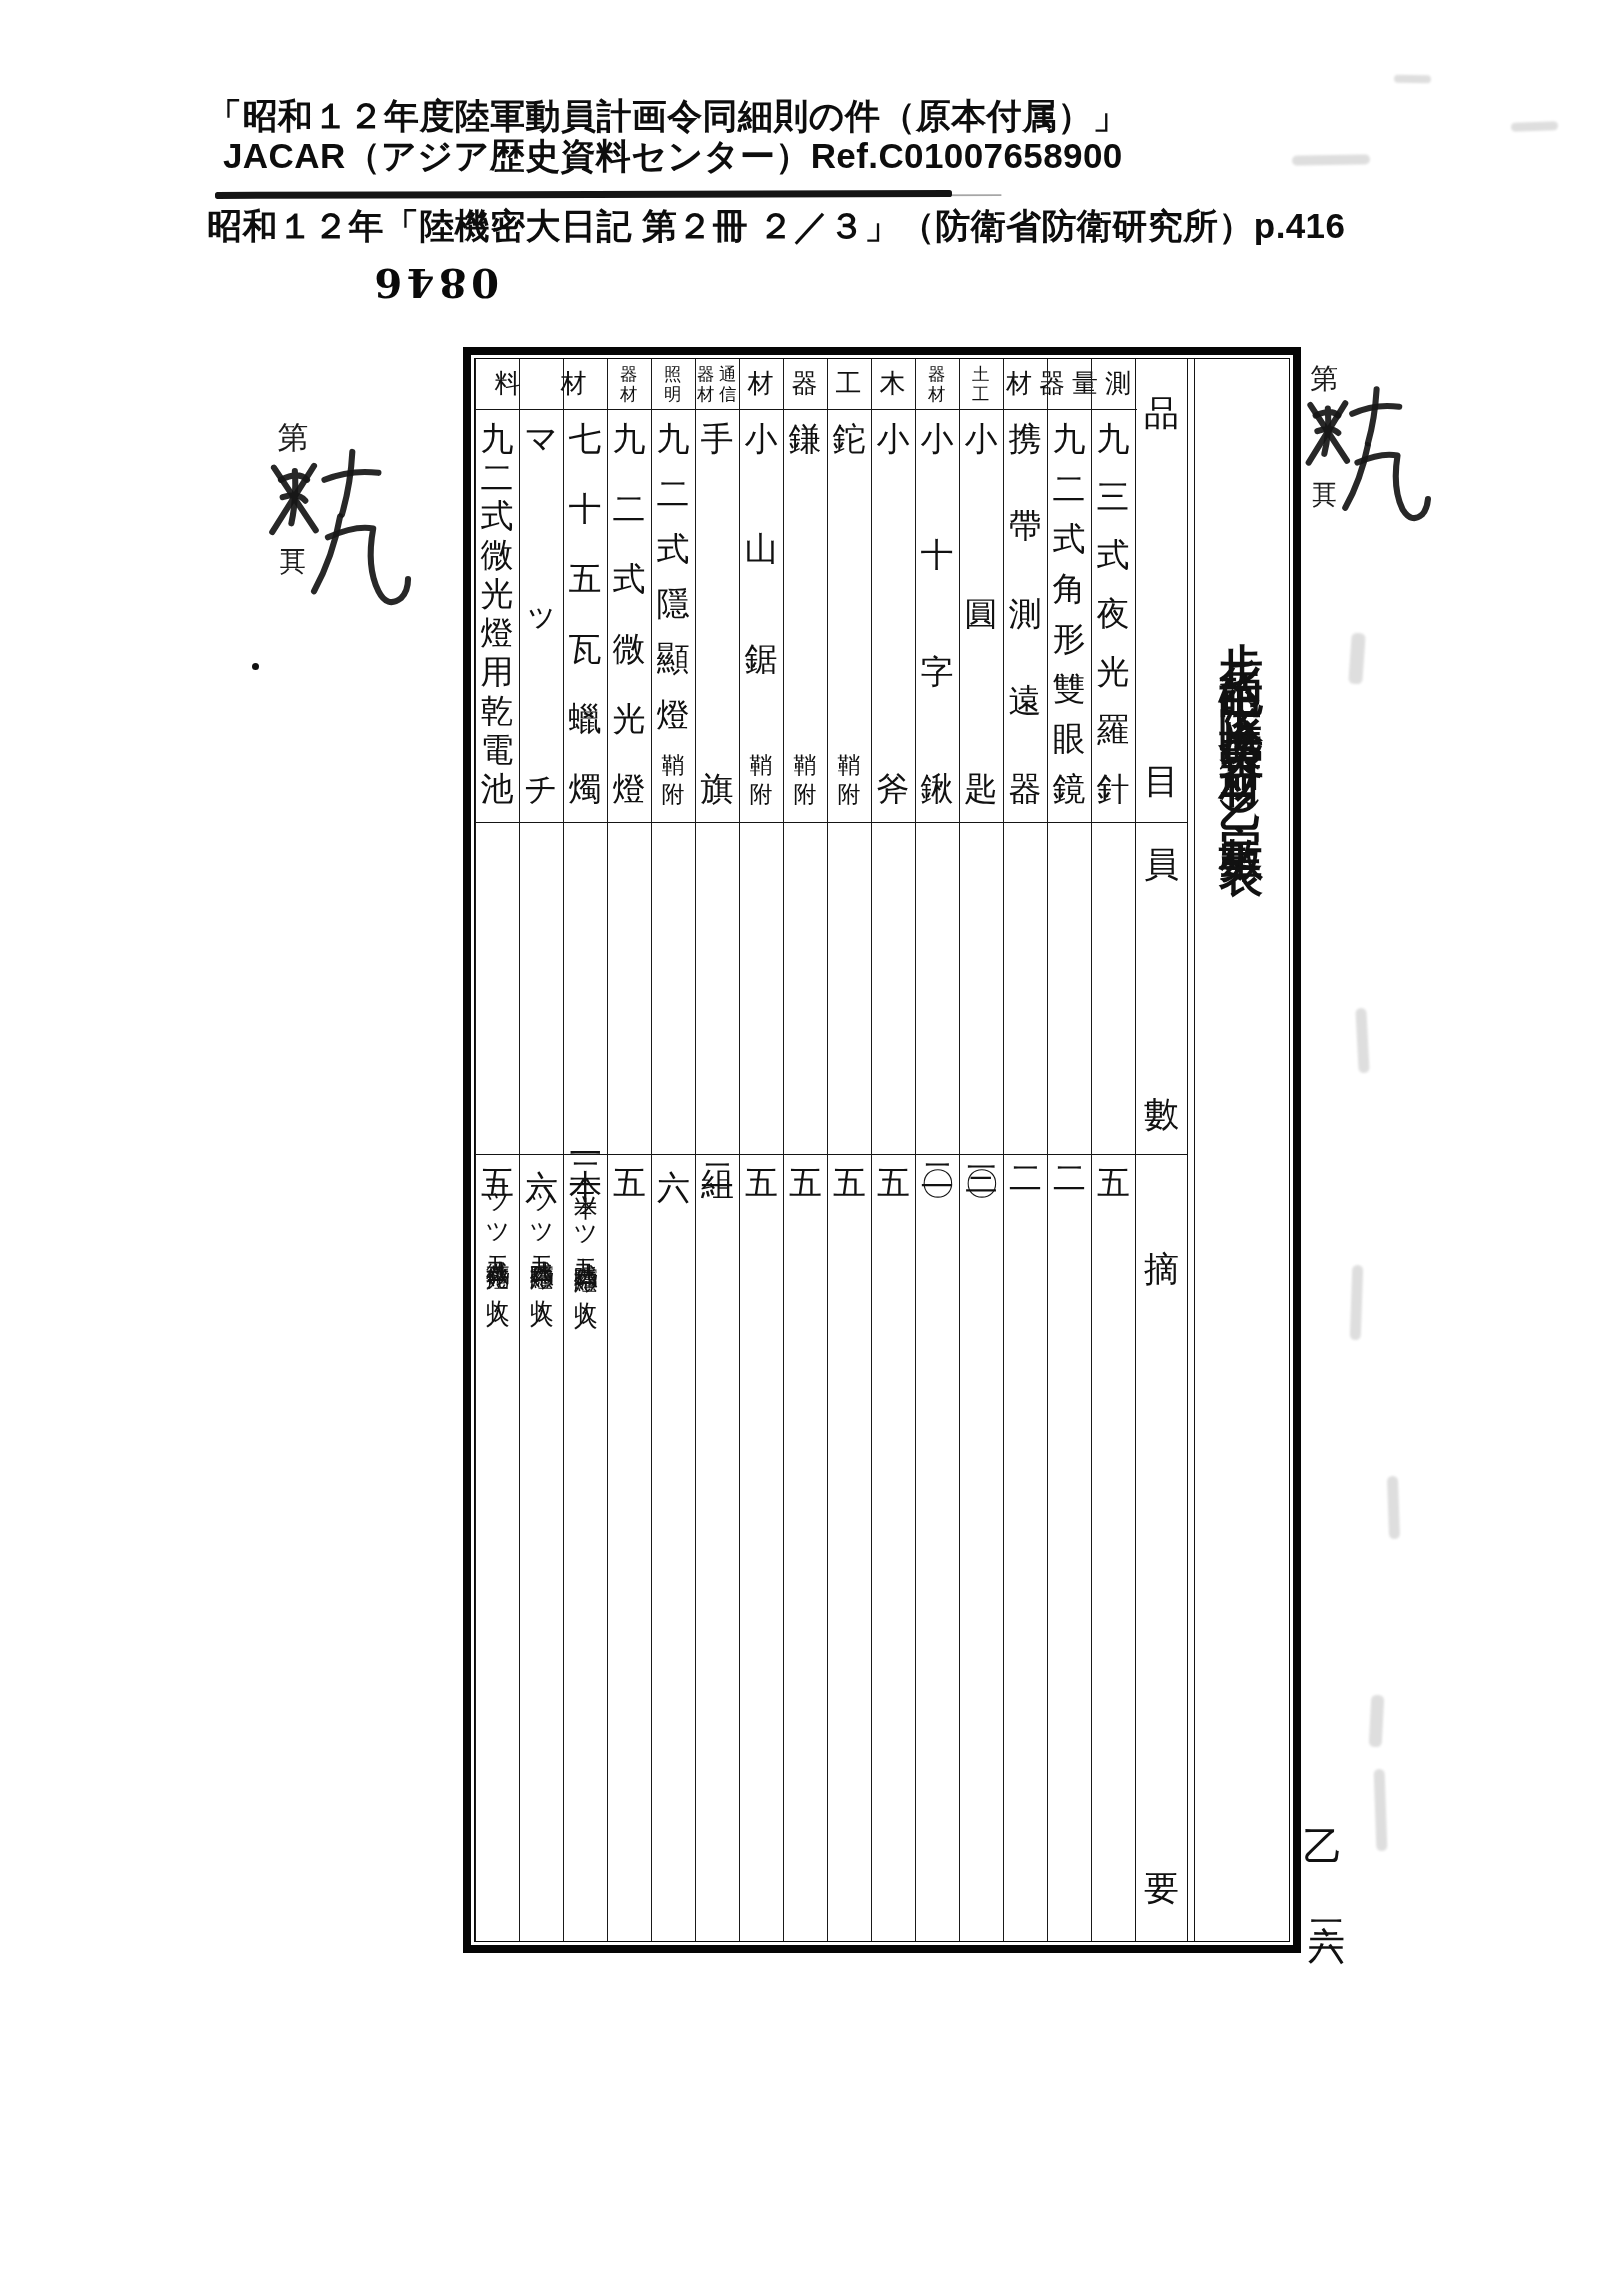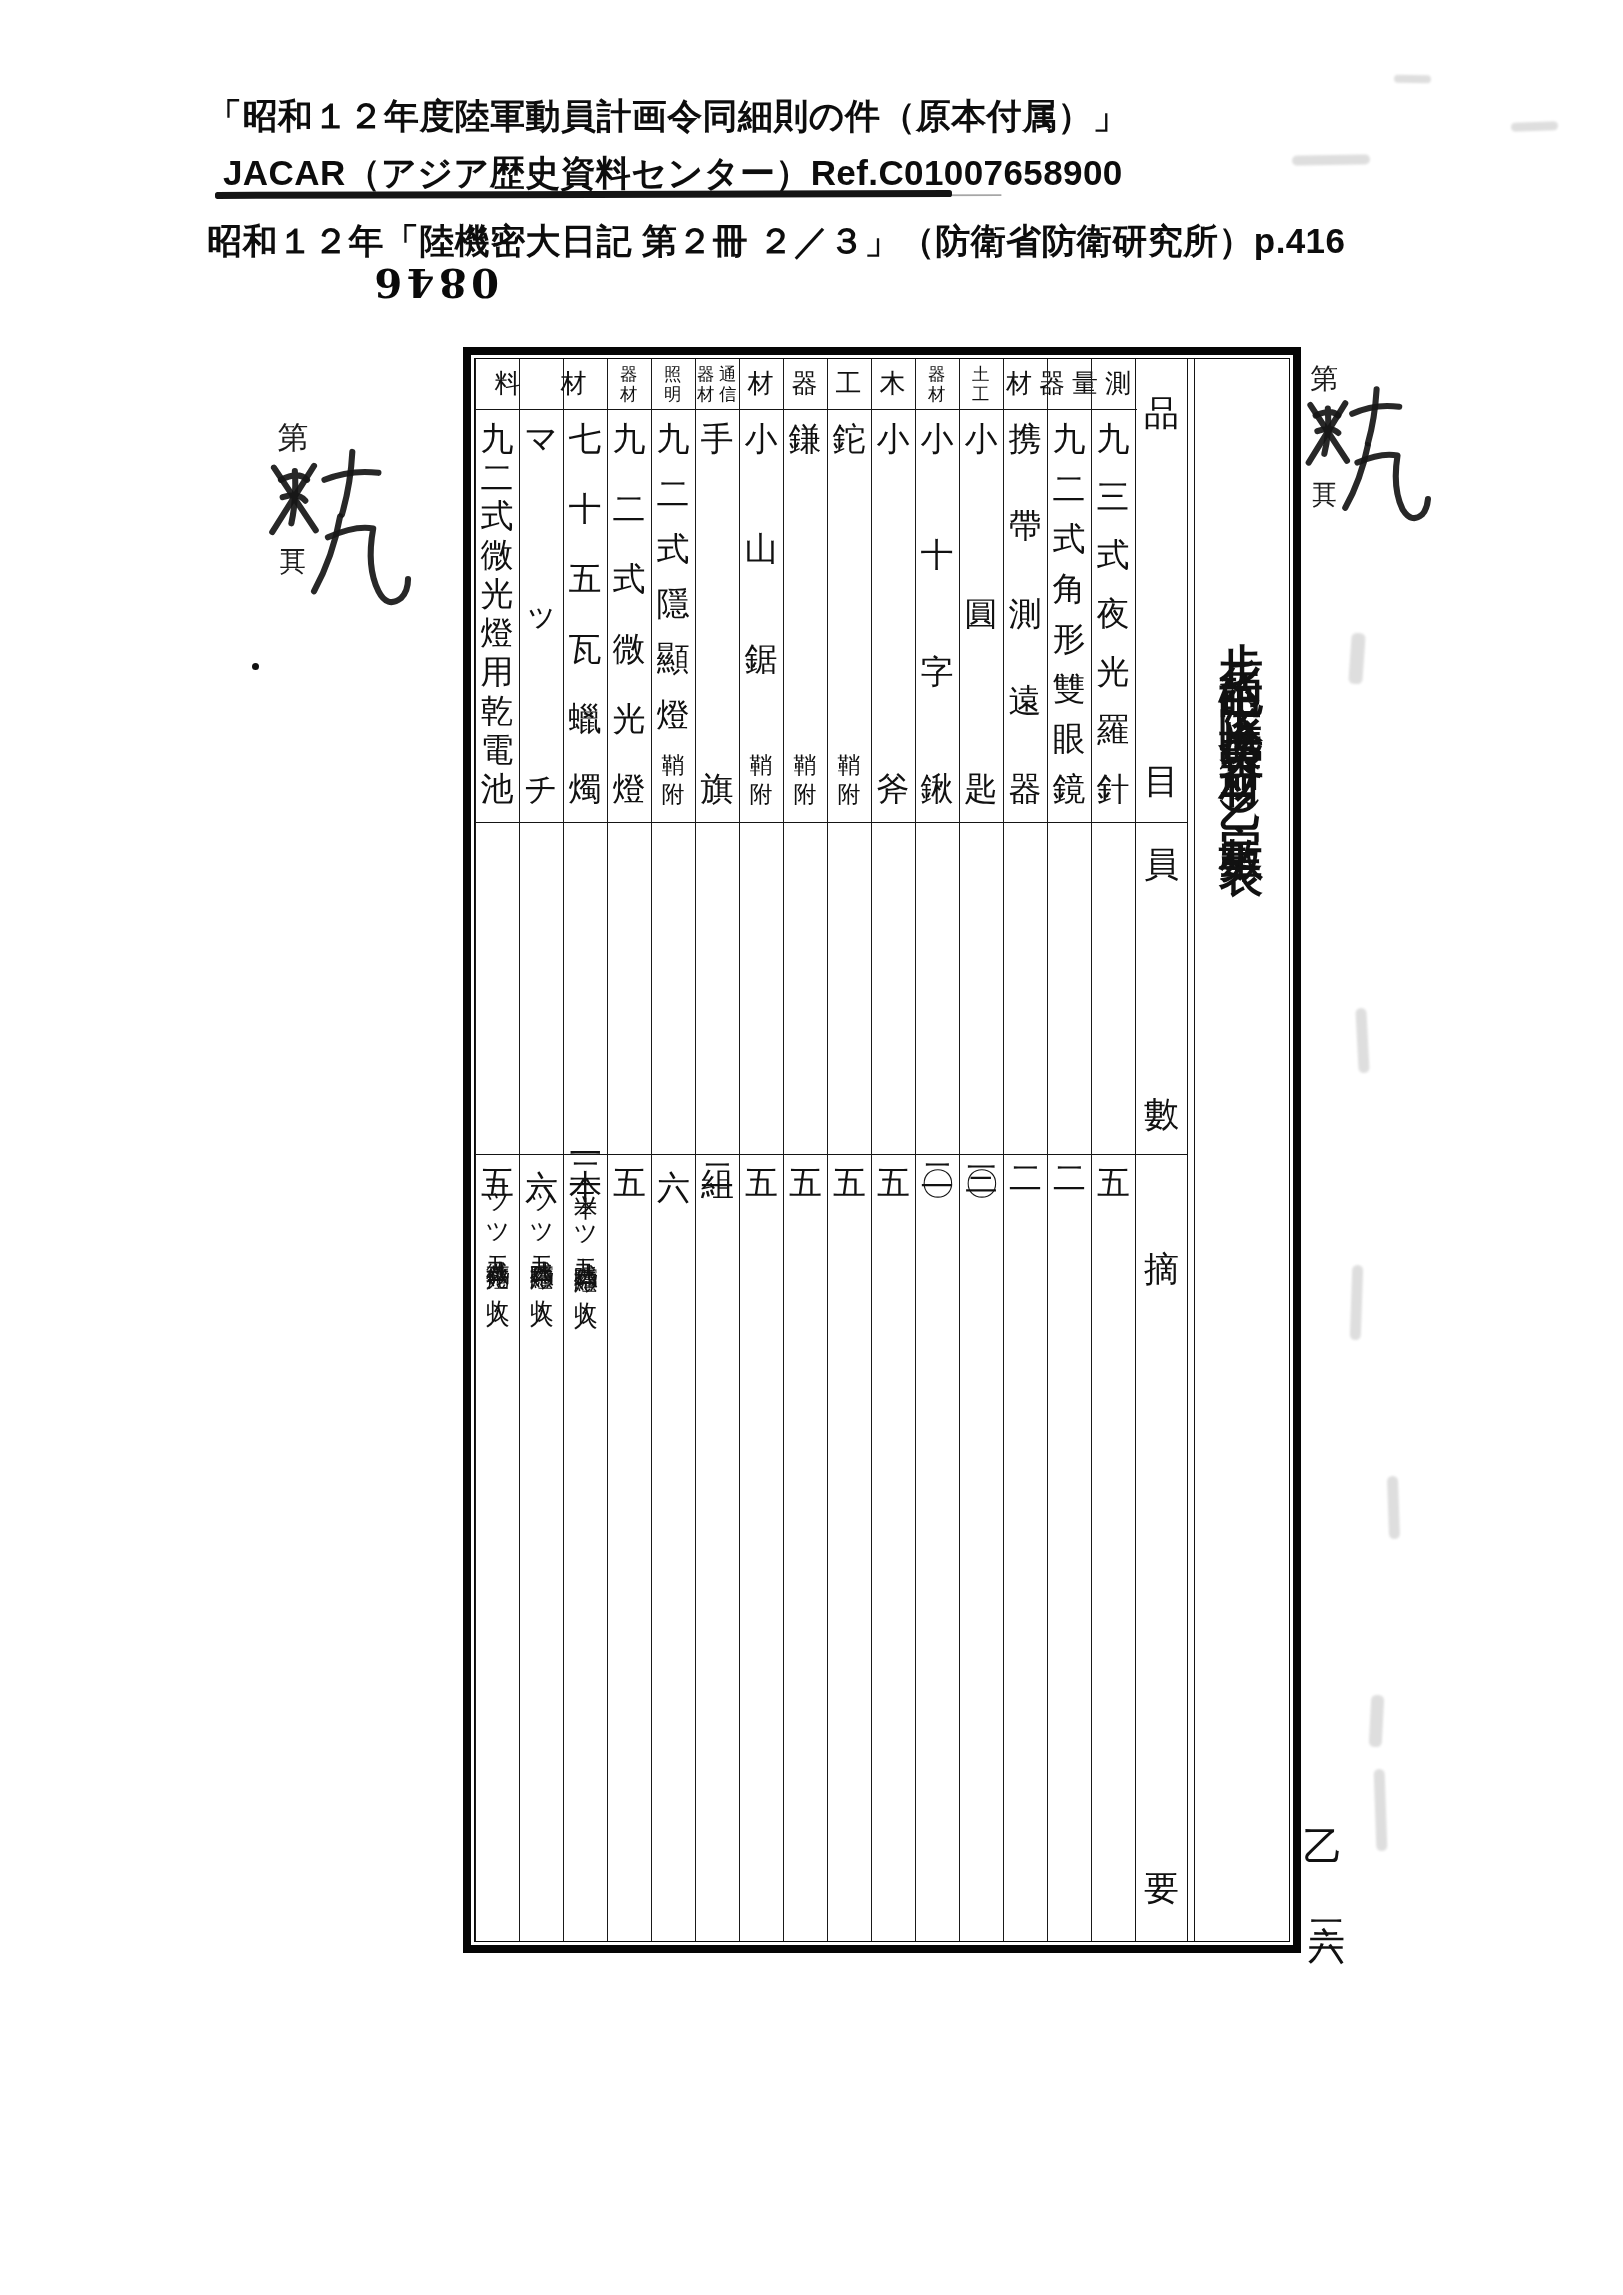--- a/index.html
+++ b/index.html
@@ -73,23 +73,23 @@
                  font-family:"DejaVu Sans",sans-serif;font-weight:800;font-size:77px;line-height:87px;
                  letter-spacing:8.7px;text-align:right;white-space:nowrap;color:#000;
                  -webkit-text-stroke:2.6px #000;}
 </style>
 </head>
 <body>
 
 <div class="page">
 
   <div class="cite" style="left:207px;top:93px;">「昭和１２年度陸軍動員計画令同細則の件（原本付属）」</div>
-  <div class="cite" style="left:223px;top:150px;">JACAR（アジア歴史資料センター）Ref.C01007658900</div>
+  <div class="cite" style="left:223px;top:133px;">JACAR（アジア歴史資料センター）Ref.C01007658900</div>
   <div class="cite-underline"></div>
-  <div class="cite" style="left:207px;top:218px;">昭和１２年「陸機密大日記 第２冊 ２／３」（防衛省防衛研究所）p.416</div>
+  <div class="cite" style="left:207px;top:203px;">昭和１２年「陸機密大日記 第２冊 ２／３」（防衛省防衛研究所）p.416</div>
 
   <div class="stamp">0846</div>
 
   <div class="dot"></div>
 
   <div class="margin-mark" style="left:267px;top:422px;width:148px;height:227px;">
     <div class="mm-printed" style="left:10.5px;top:0;font-size:31px;">第</div>
     <div class="mm-printed mm-suffix" style="left:12.2px;top:106px;">其一</div>
     <svg class="mm-svg" width="148" height="227" viewBox="0 0 170 260">
       <path d="M16 66 q20 -10 30 0 M18 86 q18 -6 26 4 M32 56 q2 32 -4 60"></path>

